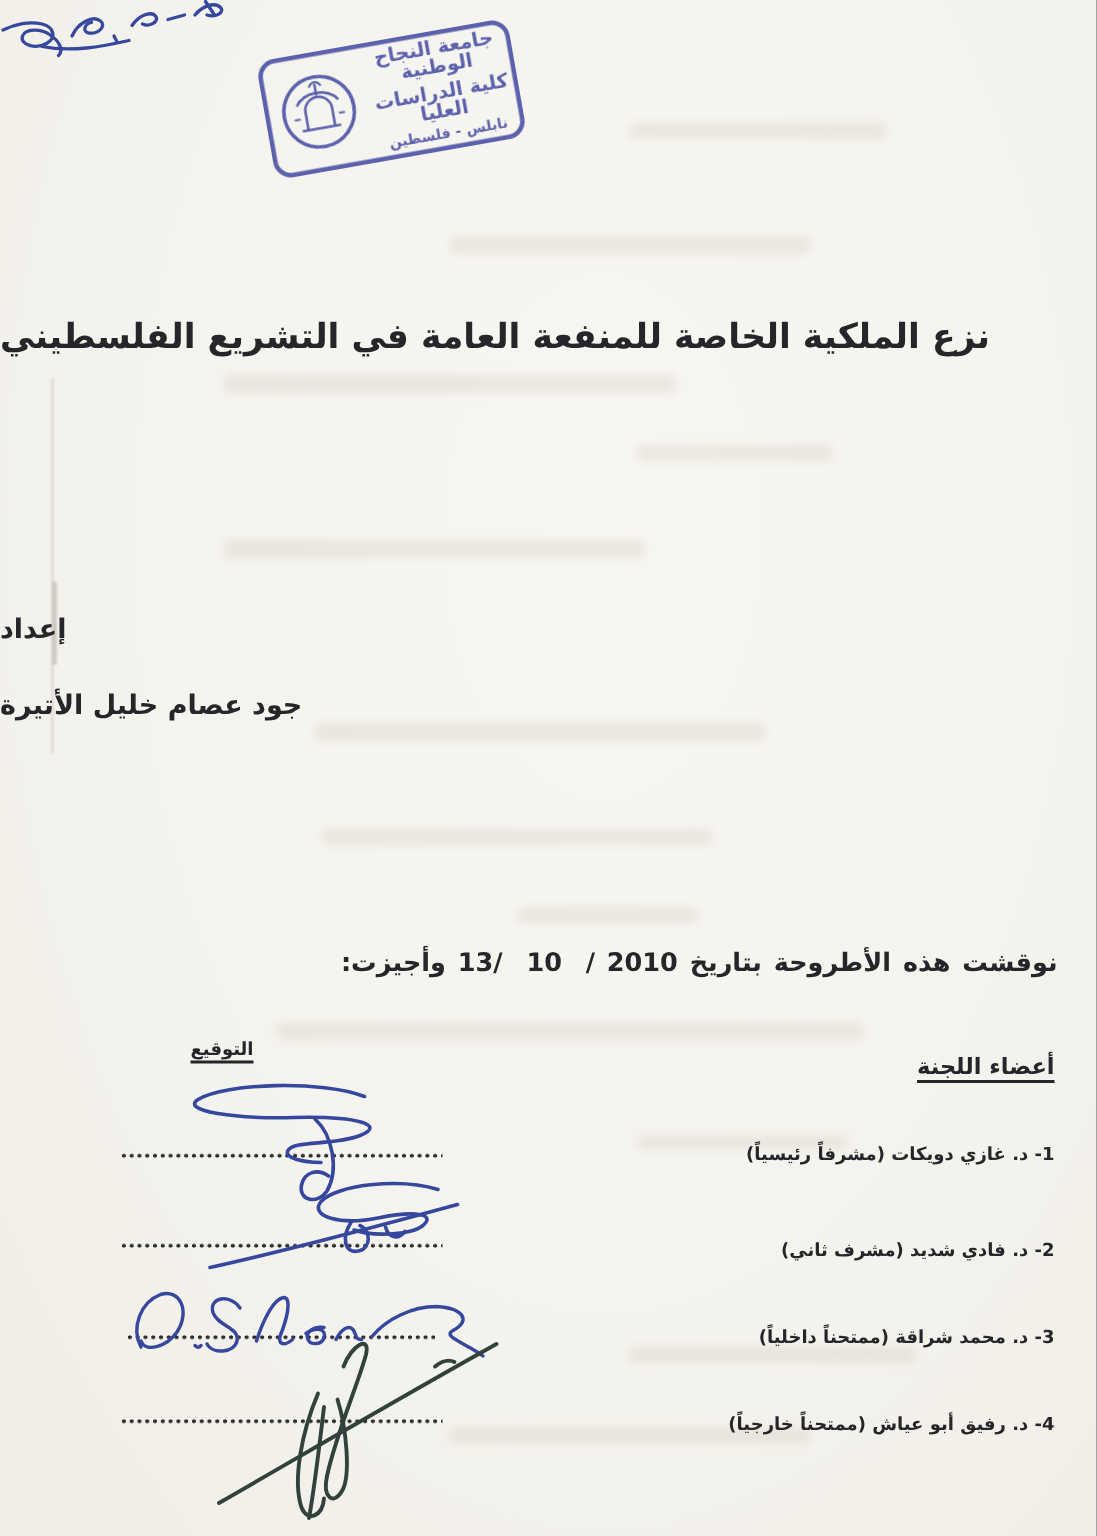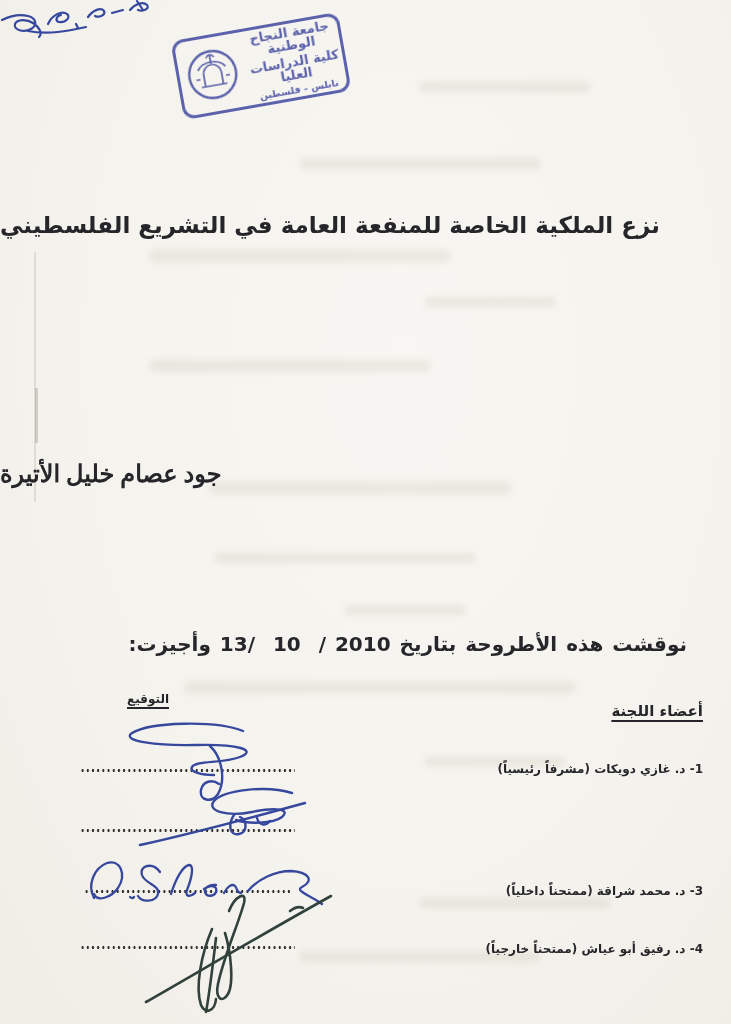--- a/index.html
+++ b/index.html
@@ -20,23 +20,23 @@
     font-family:"DejaVu Sans", sans-serif;
     color:var(--ink-text);
   }
   .abs{position:absolute;}
   .ar{direction:rtl;unicode-bidi:isolate;font-weight:bold;}
   .centered{left:0;width:722px;text-align:left;margin-top:18px;}
 
   .thesis-title{top:194px;font-size:23px;letter-spacing:.2px;}
   .thesis-subtitle{top:264px;font-size:20px;}
   .prepared-label{top:391px;font-size:18px;}
-  .author-name{top:442px;font-size:24px;font-family:Liberation Serif, serif;}
+  .author-name{top:442px;font-size:18px;}
 
-  .defense-line{top:632px;right:44px;font-size:20px;word-spacing:2px;}
+  .defense-line{top:632px;right:26px;font-size:17px;word-spacing:2px;}
   .defense-line .date{white-space:pre;unicode-bidi:plaintext;}
 
   .members-header{top:702px;right:28px;font-size:15px;
     text-decoration:underline;text-decoration-thickness:1.5px;text-underline-offset:4px;}
   .signature-header{top:692px;left:127px;font-size:12px;
     text-decoration:underline;text-decoration-thickness:1.5px;text-underline-offset:4px;}
 
   .member{right:28px;font-size:12px;line-height:26px;}
   .m1{top:756px;} .m2{top:820px;} .m3{top:878px;} .m4{top:936px;margin-left:12px;}
 
@@ -100,28 +100,30 @@
       <path d="M -17 3 h 4 M 13 3 h 4" fill="none" stroke="#4e55a6" stroke-width="1.4"></path>
     </svg>
     <div class="stamp-text">
       <div class="stamp-l1">جامعة النجاح الوطنية</div>
       <div class="stamp-l2">كلية الدراسات العليا</div>
       <div class="stamp-l3">نابلس - فلسطين</div>
     </div>
   </div>
 
   <div class="abs ar centered thesis-title">نزع الملكية الخاصة للمنفعة العامة في التشريع الفلسطيني</div>
+  <div class="abs ar centered prepared-label">إعداد</div>
   <div class="abs ar centered author-name">جود عصام خليل الأتيرة</div>
 
   <div class="abs ar defense-line" dir="rtl"><span>نوقشت هذه الأطروحة بتاريخ</span> <span class="date">13/  10  / 2010</span> <span>وأجيزت:</span></div>
 
   <div class="abs ar members-header">أعضاء اللجنة</div>
   <div class="abs ar signature-header">التوقيع</div>
 
   <div class="abs ar member m1">1- د. غازي دويكات (مشرفاً رئيسياً)</div>
+  <div class="abs ar member m2">2- د. فادي شديد (مشرف ثاني)</div>
   <div class="abs ar member m3">3- د. محمد شراقة (ممتحناً داخلياً)</div>
   <div class="abs ar member m4">4- د. رفيق أبو عياش (ممتحناً خارجياً)</div>
 
   <div class="abs dotline d1"></div>
   <div class="abs dotline d2"></div>
   <div class="abs dotline d3"></div>
   <div class="abs dotline d4"></div>
 
   <svg class="abs ink-layer" viewBox="0 0 731 1024">
 

